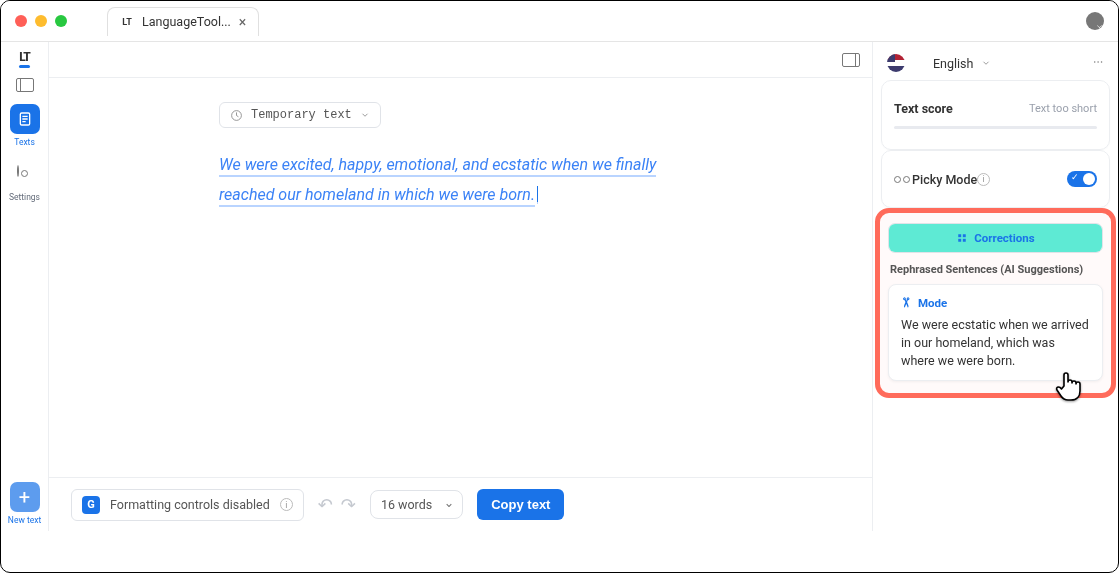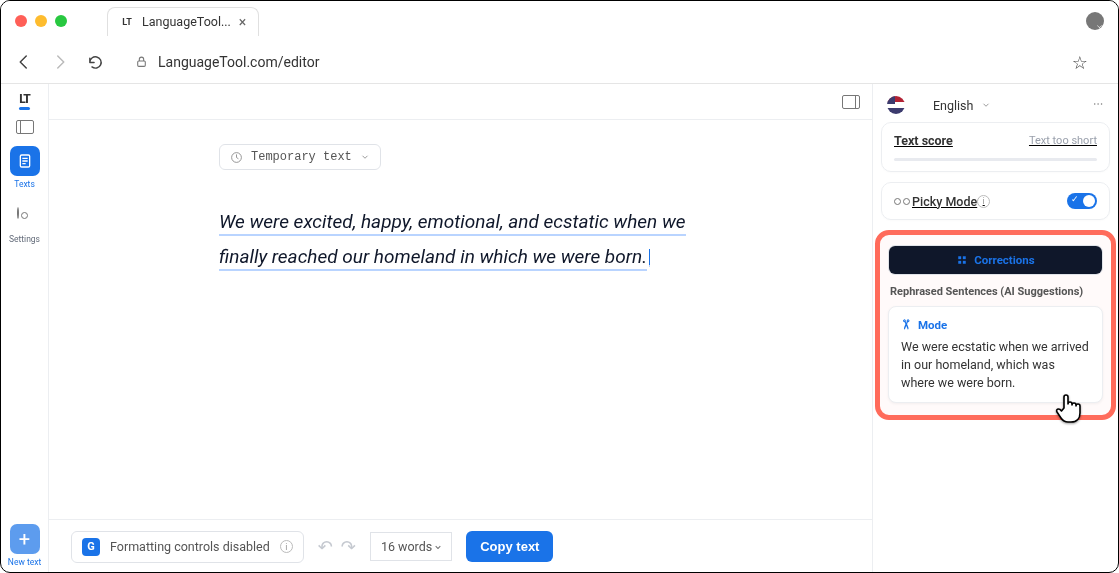--- a/index.html
+++ b/index.html
@@ -127,45 +127,45 @@
     }
     .temp-text-pill {
       display:inline-flex; align-items:center; gap:8px;
       border:1px solid #e0e3e8; border-radius:6px;
       padding:5px 10px;
       font-size: 12px; color:#555;
       cursor:pointer;
       font-family:Liberation Mono, monospace;
     }
     .sentence {
-      margin-top: 34px;
+      margin-top: 22px;
       font-style: italic;
-      font-size: 19px; line-height: 1.85;
-      color:#0f172a;
+      font-size: 16px; line-height: 1.85;
+      color:#3b82f6;
       max-width: 480px;
     }
     .sentence span { border-bottom: 2px solid #b9d4ff; padding-bottom:1px; }
     .cursor-caret { display:inline-block; width:1px; height:18px; background:#1a73e8; vertical-align:middle; margin-left:2px; }
 
     .bottom-bar {
       display:flex; align-items:center; gap:14px;
       height:54px; padding: 0 22px;
       border-top: 1px solid #eceef1;
     }
     .format-pill {
       display:flex; align-items:center; gap:10px;
       border:1px solid #e0e3e8; border-radius:6px;
       padding:6px 10px; font-size:12.5px; color:#555;
     }
     .g-badge { width:18px; height:18px; background:#1a73e8; color:#fff; border-radius:4px; font-size:11px; font-weight:700; display:flex; align-items:center; justify-content:center; }
     .undo-redo { display:flex; gap:8px; color:#c5c9d0; }
     .undo-redo span { font-size:18px; cursor:pointer; }
     .words-pill {
-      border:1px solid #e0e3e8; border-radius:0;
-      padding:6px 19px 6px 10px; font-size:12.5px; color:#555;
+      border:1px solid #e0e3e8; border-radius:8px;
+      padding:6px 30px 6px 10px; font-size:12.5px; color:#555;
       position:relative; cursor:pointer;
     }
     .words-pill::after { content:"⌄"; position:absolute; right:8px; top:4px; color:#777; }
     .copy-btn {
       background:#1a73e8; color:#fff; border:none; border-radius:6px;
       padding:8px 14px; font-size:13px; font-weight:600; cursor:pointer;
     }
 
     
     .right-panel {
@@ -175,23 +175,22 @@
       position: relative;
     }
     .rp-header { display:flex; align-items:center; gap:8px; padding:4px 6px 8px; }
     .flag { width:18px; height:18px; border-radius:50%; background: linear-gradient(180deg, #b22234 0 33%, #fff 33% 66%, #3c3b6e 66% 100%); position:relative; overflow:hidden;}
     .flag::before { content:""; position:absolute; left:0; top:0; width:8px; height:8px; background:#3c3b6e; }
     .lang-label { font-size:12.5px; color:#333;margin-left:20px; }
     .kebab { margin-left:auto; color:#555; letter-spacing:2px; writing-mode: vertical-rl; font-size:10px; cursor:pointer;}
 
     .card {
       background:#fff; border:1px solid #eceef1; border-radius:10px;
-      padding:10px 12px; margin-bottom:10px;
+      padding:20px 12px; 
       box-shadow: 0 1px 2px rgba(0,0,0,0.02);
-      text-decoration: underline;
     }
     .score-row { display:flex; align-items:center; justify-content:space-between; }
     .score-title { font-size:12.5px; font-weight:700; color:#333; }
     .score-status { font-size:11px; color:#9aa0ac; }
     .score-bar { height:3px; background:#e8eaef; border-radius:2px; margin-top:10px; }
 
     .picky-row { display:flex; align-items:center; }
     .glasses { width:18px; height:10px; position:relative; display:flex; align-items:center; gap:2px;}
     .glasses .lens { width:7px; height:7px; border:1.5px solid #777; border-radius:50%; }
     .picky-label { font-size:12.5px; color:#333; font-weight:500;}
@@ -213,21 +212,21 @@
     .tab-switch {
       display:flex; background:#fff; border:1px solid #e0e3e8; border-radius:7px;
       overflow:hidden; margin-bottom:10px;
     }
     .ts-tab {
       flex:1; text-align:center; padding:7px 4px;
       font-size:11.5px; font-weight:700;
       display:flex; align-items:center; justify-content:center; gap:6px;
       cursor:pointer;
     }
-    .ts-tab.corrections { color:#1a73e8; background:#0f172a; }
+    .ts-tab.corrections { color:#1a73e8; background:#5eead4; }
     .ts-tab.rephrasing { color:#fff; background:#1a73e8; }
 
     .rephrase-heading { font-size:11px; font-weight:700; color:#555; margin: 2px 2px 8px; }
 
     .suggestion-card {
       background:#fff; border:1px solid #eceef1; border-radius:8px;
       padding:10px 12px; box-shadow: 0 1px 3px rgba(0,0,0,0.05);
       cursor:pointer;
     }
     .sug-tag { display:flex; align-items:center; gap:6px; color:#1a73e8; font-size:11.5px; font-weight:700; margin-bottom:6px;}
@@ -255,47 +254,20 @@
       <div class="tlight tl-yellow"></div>
       <div class="tlight tl-green"></div>
     </div>
     <div class="tab">
       <span class="favicon">LT</span>
       <span>LanguageTool...</span>
       <span class="close">×</span>
     </div>
     <div class="chrome-right">
       <div class="profile-dot"></div>
-    </div>
-  </div>
-  <div class="addr-bar">
-    <span class="nav-btn">
-      <svg width="18" height="18" viewBox="0 0 24 24">
-          <path d="M15 4l-8 8 8 8" stroke="#444" stroke-width="2" fill="none" stroke-linecap="round" stroke-linejoin="round"></path>
-        </svg>
-    </span>
-    <span class="nav-btn disabled">
-      <svg width="18" height="18" viewBox="0 0 24 24">
-          <path d="M9 4l8 8-8 8" stroke="#bbb" stroke-width="2" fill="none" stroke-linecap="round" stroke-linejoin="round"></path>
-        </svg>
-    </span>
-    <span class="nav-btn">
-      <svg width="17" height="17" viewBox="0 0 24 24">
-          <path d="M4 12a8 8 0 1 1 3 6.2M4 12V6m0 6h6" stroke="#444" stroke-width="2" fill="none" stroke-linecap="round" stroke-linejoin="round"></path>
-        </svg>
-    </span>
-    <div class="addr-input">
-      <span class="lock">
-        <svg width="13" height="14" viewBox="0 0 24 24">
-            <rect x="5" y="10" width="14" height="10" rx="2" stroke="#777" stroke-width="2" fill="none"></rect>
-            <path d="M8 10V7a4 4 0 0 1 8 0v3" stroke="#777" stroke-width="2" fill="none"></path>
-          </svg>
-      </span>
-      <span>LanguageTool.com/editor</span>
-      <span class="star">☆</span>
     </div>
   </div>
 </div>
 
 <div class="app">
 
   <div class="left-rail">
     <div class="rail-top">
       <div class="lt-logo">LT</div>
       <div class="panel-toggle"></div>

